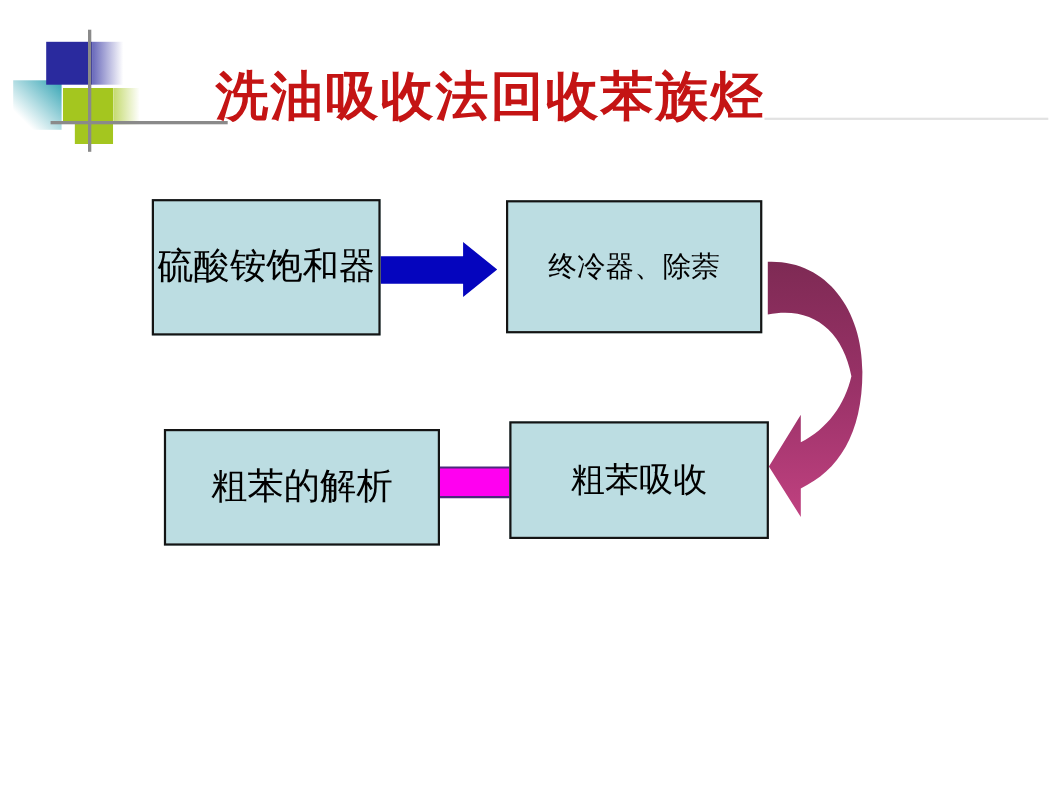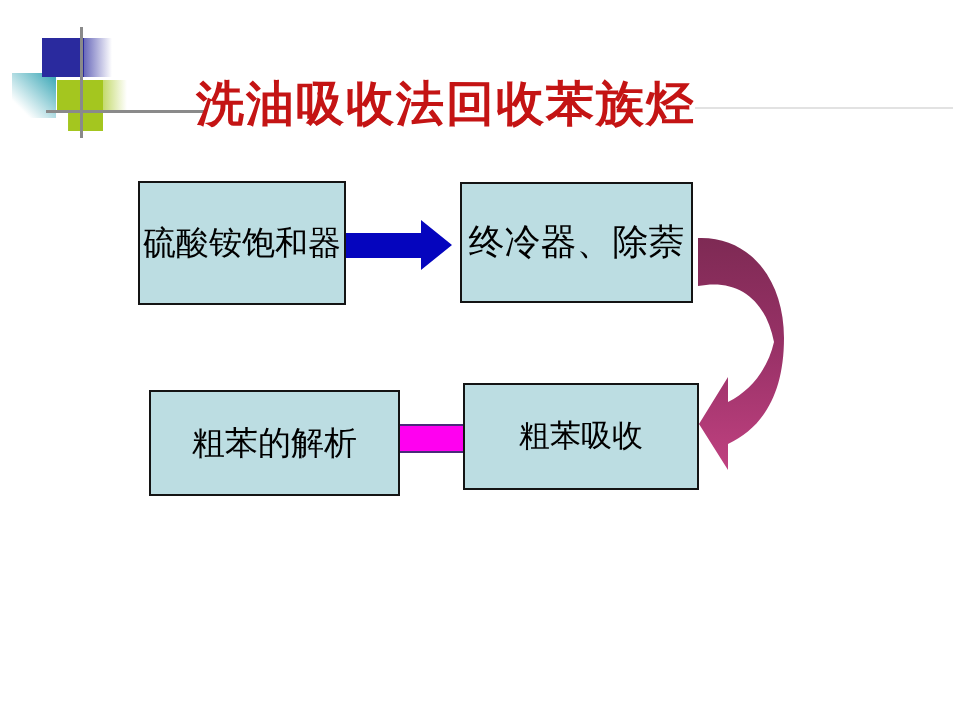--- a/index.html
+++ b/index.html
@@ -19,33 +19,33 @@
     background:linear-gradient(to right,rgba(42,42,158,.70),rgba(255,255,255,0));}
   .deco-green{left:57px;top:80px;width:46px;height:51px;background:#A4C61F;
     clip-path:polygon(0 0,100% 0,100% 100%,24% 100%,24% 60%,0 60%);}
   .deco-green-trail{left:103px;top:80px;width:24px;height:33px;
     background:linear-gradient(to right,rgba(164,198,31,.65),rgba(255,255,255,0));}
   .deco-vline{left:80px;top:27px;width:3px;height:111px;background:#8A8A8A;}
   .deco-hline{left:46px;top:110px;width:161px;height:3px;background:#8A8A8A;}
   .title-line-right{left:695px;top:107px;width:258px;height:2px;background:#E2E2E2;}
   
   .slide-title{
-    position:absolute;left:196px;top:72px;
+    position:absolute;left:196px;top:56px;
     font-size:48px;font-weight:600;letter-spacing:2px;
     color:#C41414;white-space:nowrap;margin:0;
   }
   
   .flow-box{
     position:absolute;box-sizing:border-box;
     background:#BCDDE2;border:2px solid #141414;
     display:flex;flex-direction:column;align-items:center;justify-content:center;
     font-size:33px;color:#000;text-align:center;line-height:1.3;
   }
   .box-1{left:138px;top:181px;width:208px;height:124px;justify-content:center;}
-  .box-2{left:460px;top:182px;width:233px;height:121px;font-size:36px;}
+  .box-2{left:460px;top:182px;width:233px;height:121px;font-size:26px;}
   .box-3{left:463px;top:383px;width:236px;height:107px;font-size:31px;}
   .box-4{left:107px;top:390px;width:251px;height:106px;margin-left:42px;}
   
   #arrow-layer{position:absolute;left:0;top:0;width:960px;height:720px;}
 </style>
 </head>
 <body>
 
 <div id="slide">
 

